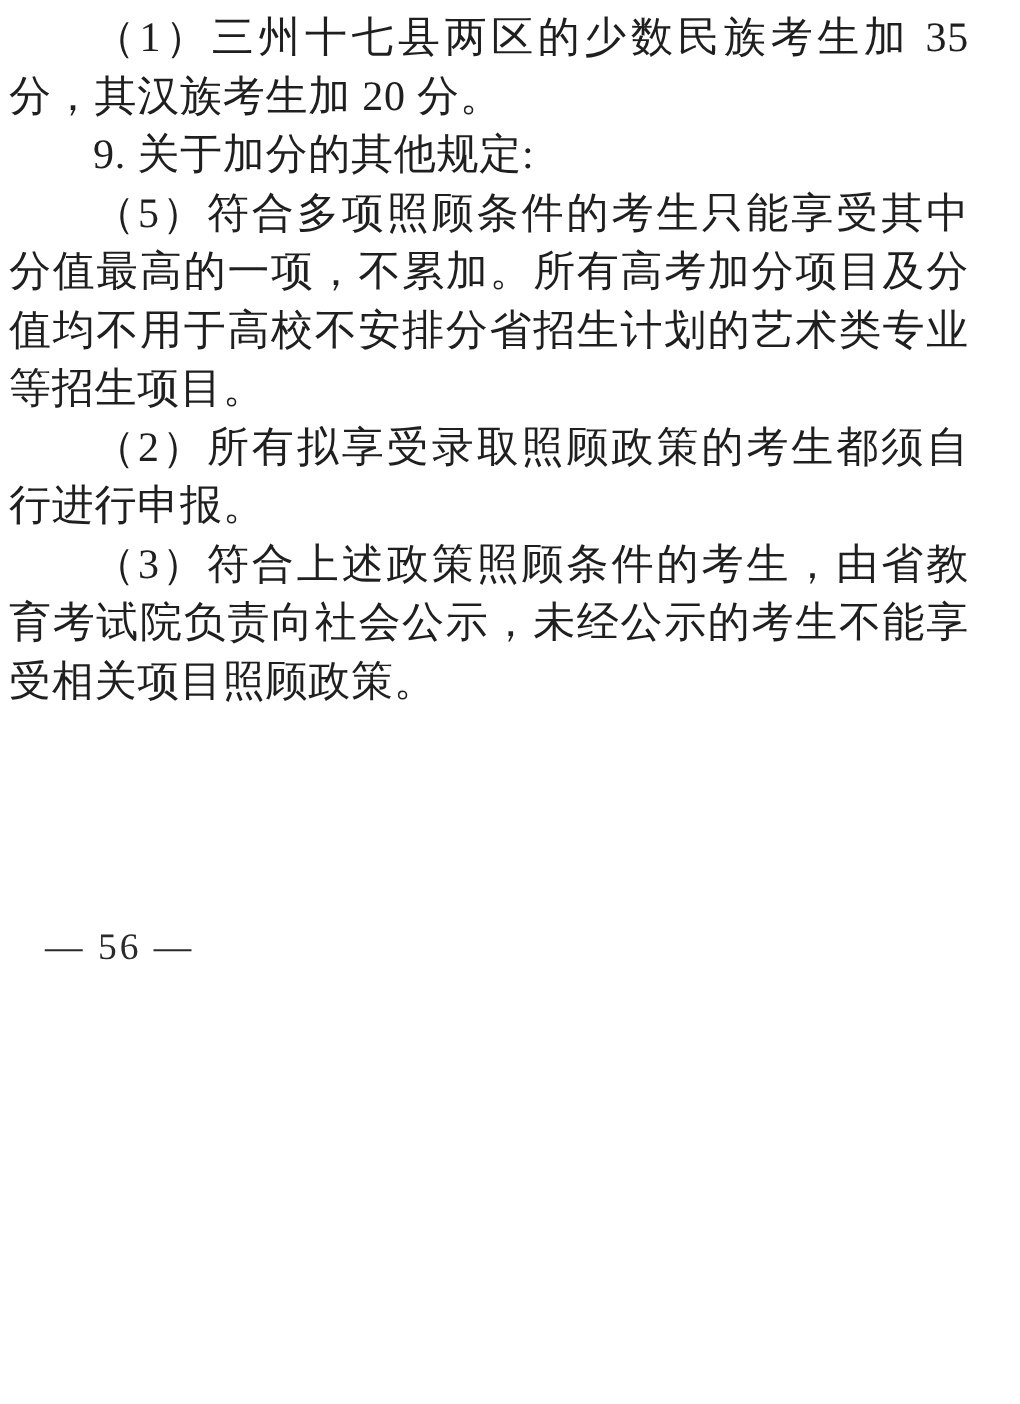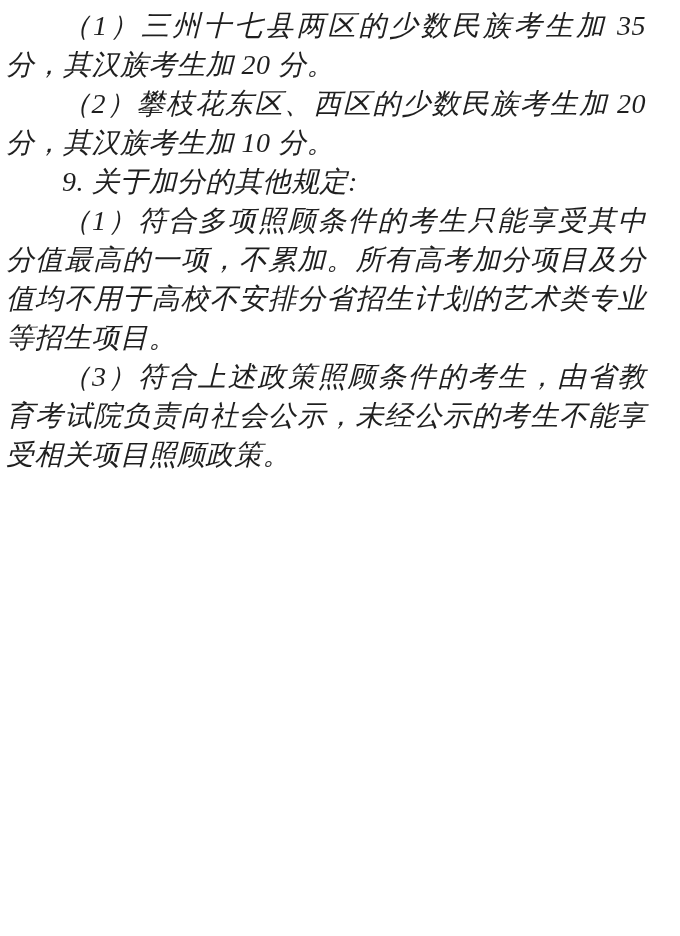--- a/index.html
+++ b/index.html
@@ -9,21 +9,20 @@
   }
   .page {
     position: relative;
     width: 680px;
     height: 660px;
     background: #ffffff;
     overflow: hidden;
     box-sizing: border-box;
     font-family: "Liberation Serif", serif;
     color: #1f1f1f;
-    font-style: italic;
   }
   .content {
     box-sizing: border-box;
     padding: 6px 34px 0 6px;
     text-align: justify;
     text-justify: inter-character;
     font-size: 28px;
     line-height: 39px;
     letter-spacing: 0.5px;
   }
@@ -40,19 +39,20 @@
     color: #2a2a2a;
     letter-spacing: 2px;
   }
 </style>
 </head>
 <body>
 
 <div class="page">
   <div class="content">
     <p>（1）三州十七县两区的少数民族考生加 35 分，其汉族考生加 20 分。</p>
-    <p>（2）攀枝花东区、西区的少数民族考生加 20 分，其汉族考生加 10 分。</p>
     <p>9. 关于加分的其他规定:</p>
-    <p>（1）符合多项照顾条件的考生只能享受其中分值最高的一项，不累加。所有高考加分项目及分值均不用于高校不安排分省招生计划的艺术类专业等招生项目。</p>
+    <p>（5）符合多项照顾条件的考生只能享受其中分值最高的一项，不累加。所有高考加分项目及分值均不用于高校不安排分省招生计划的艺术类专业等招生项目。</p>
+    <p>（2）所有拟享受录取照顾政策的考生都须自行进行申报。</p>
     <p>（3）符合上述政策照顾条件的考生，由省教育考试院负责向社会公示，未经公示的考生不能享受相关项目照顾政策。</p>
 
   </div>
+  <div class="page-footer">— 56 —</div>
 </div>
 
 </body></html>

